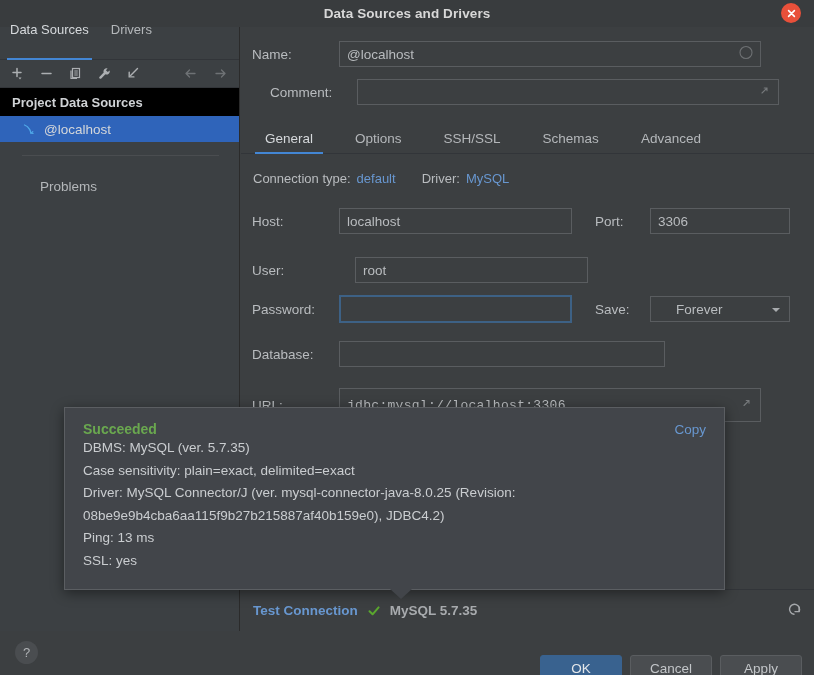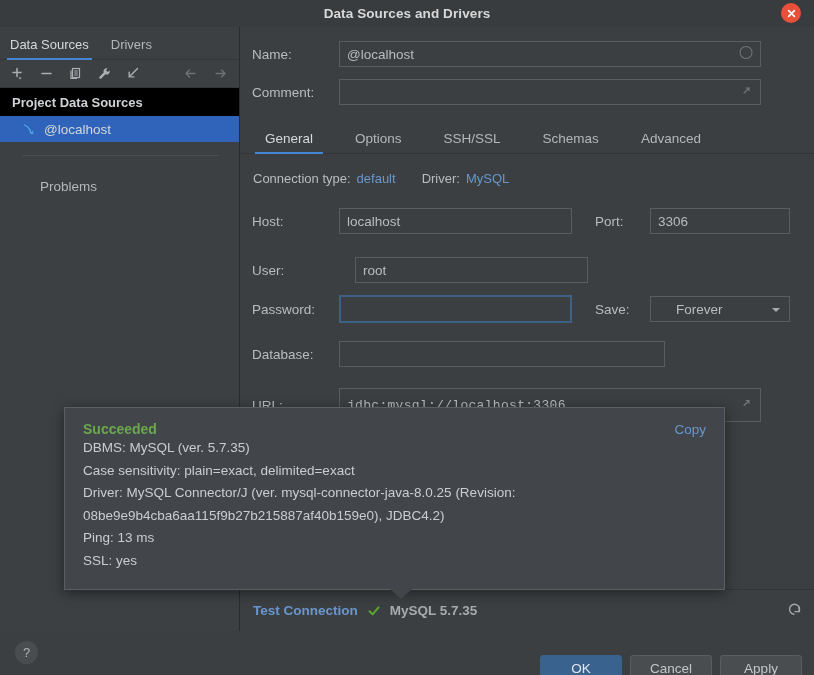--- a/index.html
+++ b/index.html
@@ -40,21 +40,21 @@
     background: #3c4043;
     border-right: 1px solid #2b2b2b;
   }
   .side-tabs {
     height: 33px; display: flex; align-items: flex-end;
     padding-left: 10px; gap: 22px;
     border-bottom: 1px solid #323539;
     position: relative;
   }
   .side-tab {
-    font-size: 13px; color: #b4b7ba; padding-bottom: 7px;
+    font-size: 13px; color: #b4b7ba; padding-bottom: 22px;
     cursor: pointer; position: relative;
   }
   .side-tab.active { color: #d6d9dc; }
   .side-tab.active::after {
     content: ""; position: absolute; left: -3px; right: -3px; bottom: -1px;
     height: 2px; background: #4386d4;
   }
 
   .side-toolbar {
     height: 28px; display: flex; align-items: center;
@@ -284,21 +284,21 @@
         <span>@localhost</span>
         <span class="ficon">
           <svg width="14" height="14" viewBox="0 0 14 14">
               <circle cx="7" cy="7" r="6" fill="none" stroke="#8e9194" stroke-width="1.1"></circle>
             </svg>
         </span>
       </div>
     </div>
 
     <div class="form-row" style="margin-top:12px;">
-      <div class="flabel" style="width:87px;">Comment:</div>
+      <div class="flabel" style="width:87px;margin-left:18px;">Comment:</div>
       <div class="finput" style="width:422px;">
         <span></span>
         <span class="ficon">
           <svg width="13" height="13" viewBox="0 0 13 13">
             <path d="M4 9 L9 4 M9 4 H6.2 M9 4 V6.8" fill="none" stroke="#9b9ea1" stroke-width="1.1" stroke-linecap="round"></path>
           </svg>
         </span>
       </div>
     </div>
 

